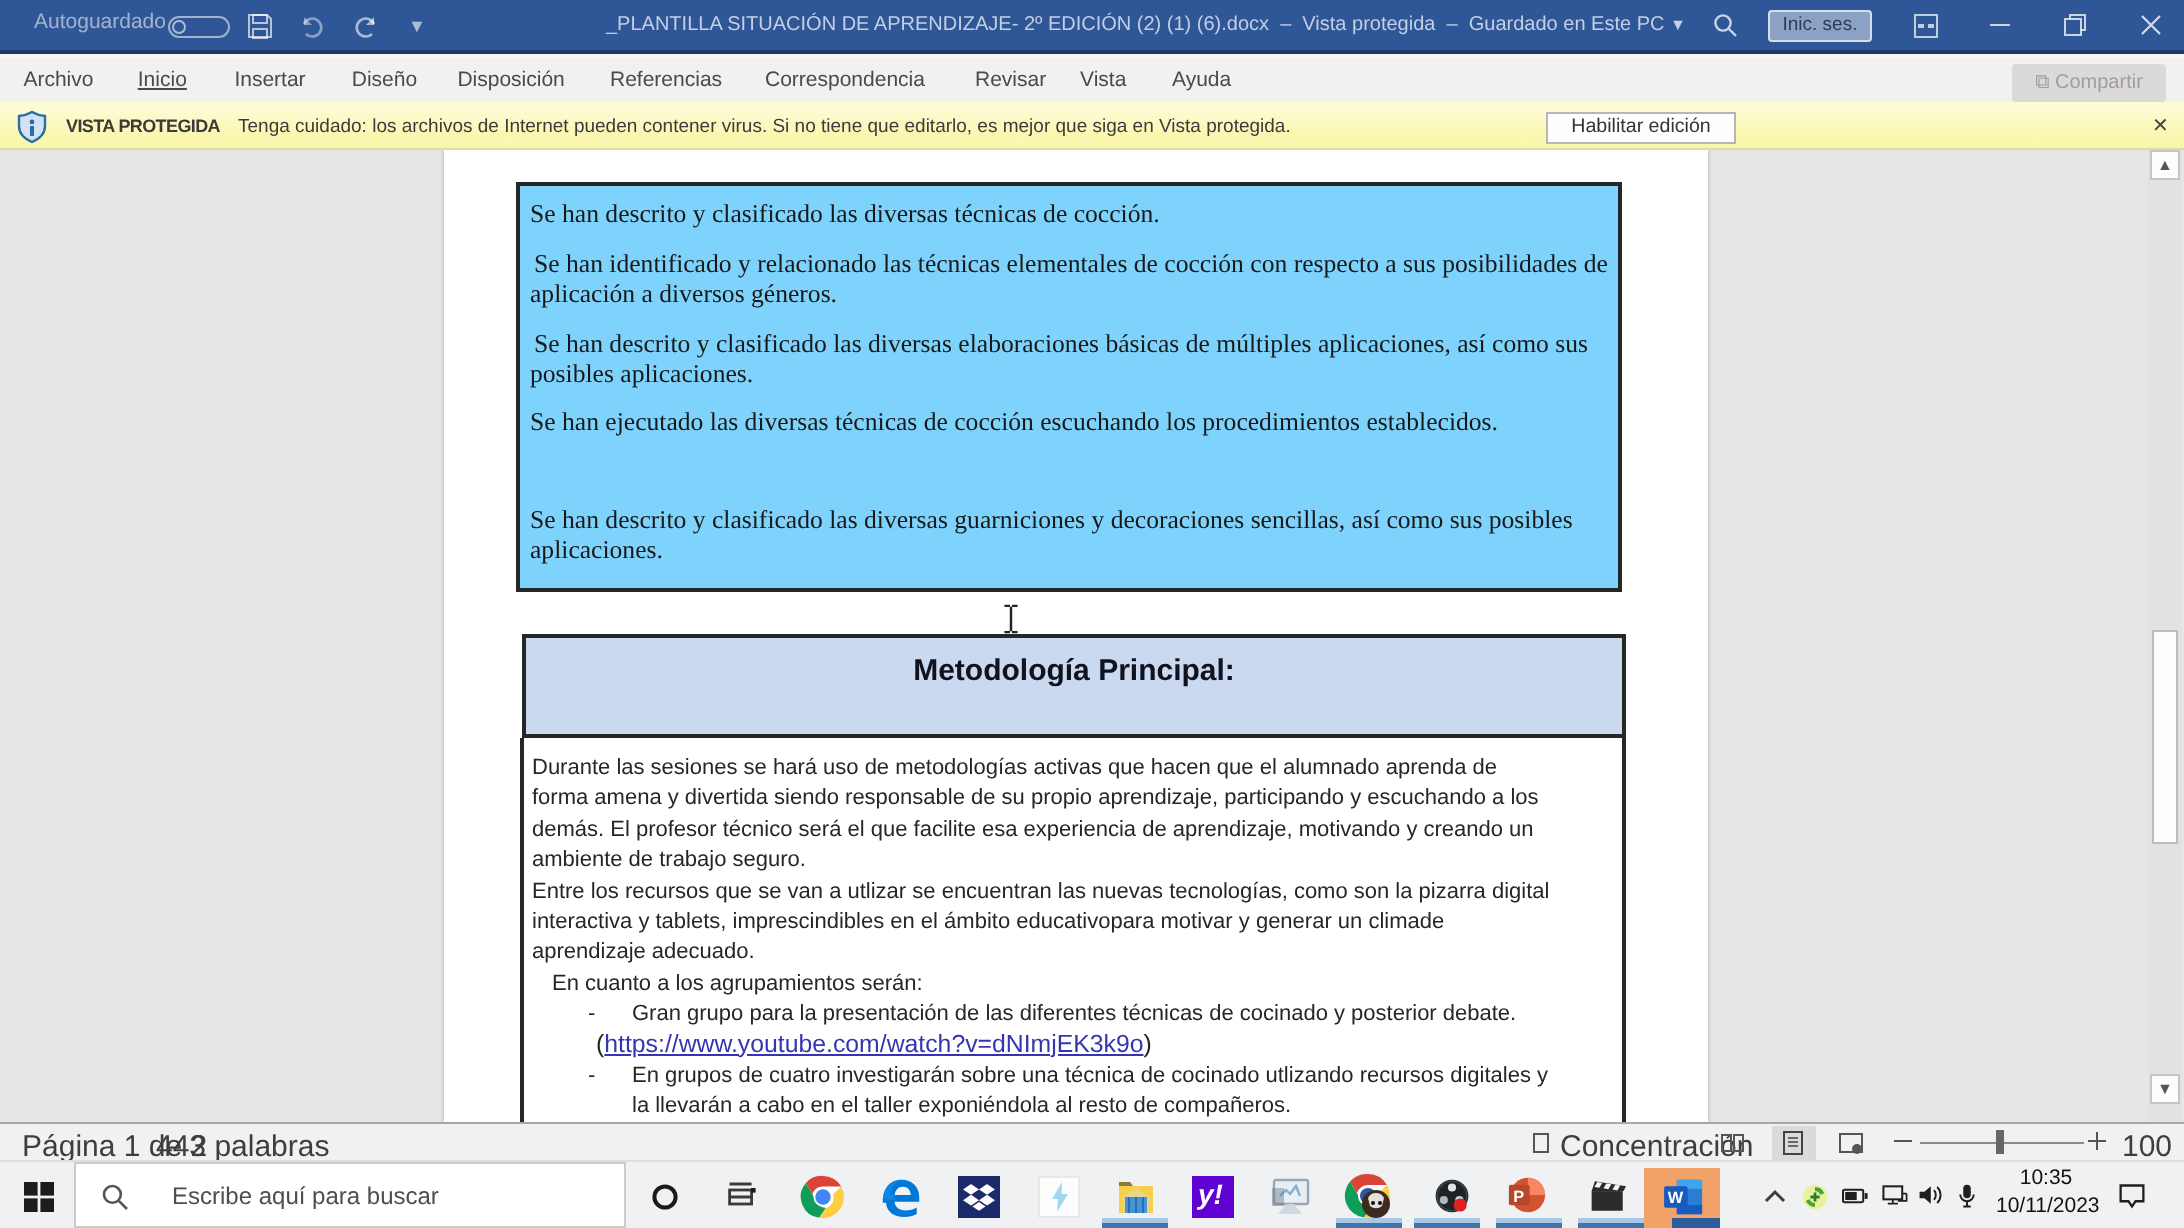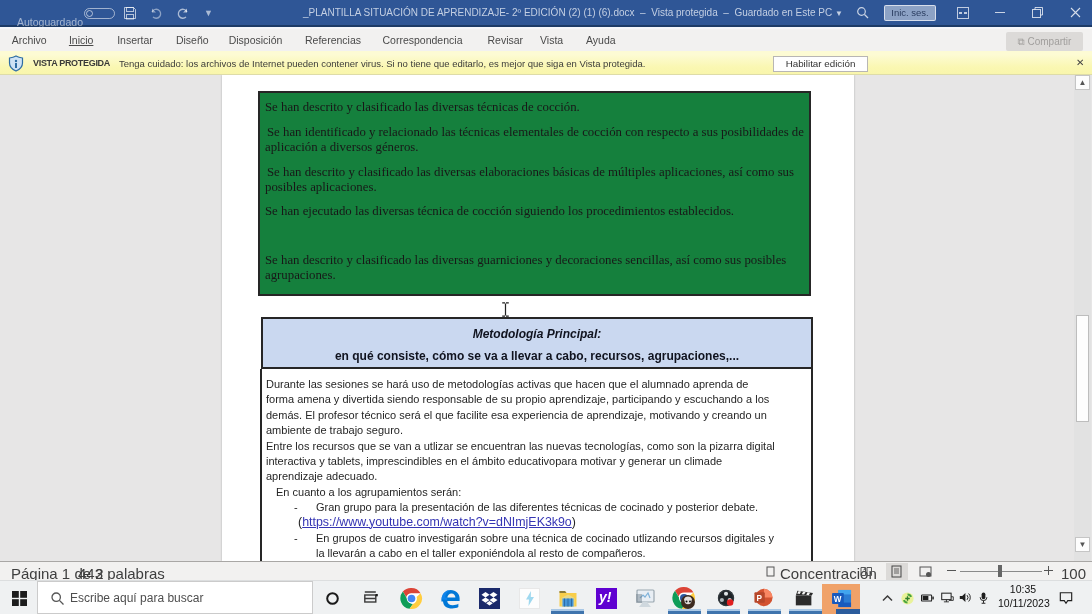--- a/index.html
+++ b/index.html
@@ -3,21 +3,21 @@
 <meta charset="utf-8">
 <style>
   * { margin:0; padding:0; box-sizing:border-box; }
   html,body { width:1092px; height:614px; overflow:hidden; }
   body { font-family:"Liberation Sans", sans-serif; position:relative; background:#e7e6e6; }
   .abs { position:absolute; }
 
   
   #titlebar { left:0; top:0; width:1092px; height:27px; background:#2f5696; border-bottom:2px solid #1c3a66; }
   #titlebar .dim { color:rgba(255,255,255,0.55); }
-  #autosave { left:17px; top:16px; font-size:9.5px; }
+  #autosave { left:17px; top:5px; font-size:9.5px; }
   #toggle { left:84px; top:8px; width:31px; height:11px; border:1px solid rgba(255,255,255,0.55); border-radius:6px; }
   #toggle .knob { position:absolute; left:1px; top:1px; width:7px; height:7px; border-radius:50%; border:1px solid rgba(255,255,255,0.6); }
   .tbicon { color:rgba(255,255,255,0.6); font-size:13px; line-height:13px; }
   #doctitle { left:303px; top:7px; font-size:10px; color:#c3cfe3; white-space:nowrap; }
   #signin { left:884px; top:5px; width:52px; height:16px; background:rgba(255,255,255,0.45); border:1px solid rgba(255,255,255,0.65); border-radius:2px; color:#2a3d60; font-size:9.5px; text-align:center; line-height:14px; }
 
   
   #tabs { left:0; top:27px; width:1092px; height:24px; background:#f2f1f0; border-top:2px solid #f4f6fa; }
   .tab { position:absolute; top:5px; font-size:10.5px; color:#4a4a4a; }
   #share { position:absolute; left:1006px; top:3px; width:77px; height:19px; background:#dcdad8; border-radius:2px; color:#a09e9c; font-size:10px; text-align:center; line-height:19px; }
@@ -29,43 +29,43 @@
   #warnbtn { left:773px; top:4.5px; width:95px; height:16px; background:#fefefe; border:1px solid #b8b6b4; font-size:9.8px; color:#333; text-align:center; line-height:14px; }
   #warnx { left:1076px; top:6px; font-size:10px; color:#444; }
 
   
   #docarea { left:0; top:75px; width:1092px; height:486px; background:#e7e6e6; overflow:hidden; }
   #page { position:absolute; left:222px; top:0; width:632px; height:486px; background:#ffffff; box-shadow:0 0 2px rgba(0,0,0,0.25); }
 
   .serifline { position:absolute; font-family:"Liberation Serif", serif; font-size:12.8px; line-height:13px; color:#181818; white-space:nowrap; }
   .sansline  { position:absolute; font-family:"Liberation Sans", sans-serif; font-size:11px; line-height:13px; color:#262626; white-space:nowrap; }
 
-  #box1 { position:absolute; left:258px; top:16px; width:553px; height:205px; border:2px solid #262626; background:#15803d; }
+  #box1 { position:absolute; left:258px; top:16px; width:553px; height:205px; border:2px solid #262626; background:#7dd3fc; }
   #bluebox { position:absolute; left:261px; top:242px; width:552px; height:52px; border:2px solid #262626; background:#cad8f0; }
   #bodybox { position:absolute; left:260px; top:294px; width:553px; height:192px; border-left:2px solid #262626; border-right:2px solid #262626; background:#fff; }
-  #bluetitle { position:absolute; left:0; top:8px; width:100%; text-align:center; font-weight:bold; font-size:12px; color:#10131f;font-style:italic; }
+  #bluetitle { position:absolute; left:0; top:8px; width:100%; text-align:center; font-weight:bold; font-size:15px; color:#10131f; }
   #bluesub { position:absolute; left:0; top:30px; width:100%; text-align:center; font-weight:bold; font-size:12px; color:#10131f; }
 
   
   #sb-track { position:absolute; left:1074px; top:0; width:17px; height:486px; background:#e2e2e2; }
   #sb-up { position:absolute; left:1075px; top:0; width:15px; height:15px; background:#fdfdfd; border:1px solid #c5c5c5; color:#555; font-size:8px; text-align:center; line-height:14px; }
   #sb-thumb { position:absolute; left:1076px; top:240px; width:13px; height:107px; background:#fdfdfd; border:1px solid #bdbdbd; }
   #sb-down { position:absolute; left:1075px; top:462px; width:15px; height:15px; background:#fdfdfd; border:1px solid #c5c5c5; color:#555; font-size:8px; text-align:center; line-height:14px; }
 
   
   #ibeam { position:absolute; left:501px; top:227px; width:9px; height:15px; }
 
   
   #statusbar { left:0; top:561px; width:1092px; height:19px; background:#f2f1f0; border-top:1px solid #a9a7a5; font-size:15px; color:#3e3e3e; }
   #statusbar .s { position:absolute; top:3px; }
 
   
   #taskbar { left:0; top:580px; width:1092px; height:34px; background:#eff1f2; border-top:1px solid #dcdedf; }
   #searchbox { position:absolute; left:37px; top:581px; width:276px; height:33px; background:#ffffff; border:1px solid #cbcbcb; }
-  #searchbox span { position:absolute; left:32px; top:9px; font-size:12px; color:#4e4e4e; }
+  #searchbox span { position:absolute; left:48px; top:9px; font-size:12px; color:#4e4e4e; }
   .underline { position:absolute; top:608.5px; height:5px; background:linear-gradient(#a9c8e6 0 45%, #3f74ad 45% 100%); }
   #trayclock { position:absolute; left:998px; top:583px; width:50px; text-align:center; font-size:10.5px; color:#111; line-height:13.5px; }
 </style>
 </head>
 <body>
 
 <div class="abs" id="titlebar">
   <div class="abs dim" id="autosave" style="font-size:10.5px;">Autoguardado</div>
   <div class="abs" id="toggle">
       <div class="knob"></div>
@@ -135,28 +135,27 @@
 
 <div class="abs" id="docarea">
   <div id="page"></div>
 
   <div id="box1">
     <div class="serifline" style="left:5px; top:8px;">Se han descrito y clasificado las diversas técnicas de cocción.</div>
     <div class="serifline" style="left:7px; top:33px;">Se han identificado y relacionado las técnicas elementales de cocción con respecto a sus posibilidades de</div>
     <div class="serifline" style="left:5px; top:48px;">aplicación a diversos géneros.</div>
     <div class="serifline" style="left:7px; top:73px;">Se han descrito y clasificado las diversas elaboraciones básicas de múltiples aplicaciones, así como sus</div>
     <div class="serifline" style="left:5px; top:88px;">posibles aplicaciones.</div>
-    <div class="serifline" style="left:5px; top:112px;">Se han ejecutado las diversas técnica de cocción siguiendo los procedimientos establecidos.</div>
+    <div class="serifline" style="left:5px; top:112px;">Se han ejecutado las diversas técnicas de cocción escuchando los procedimientos establecidos.</div>
     <div class="serifline" style="left:5px; top:161px;">Se han descrito y clasificado las diversas guarniciones y decoraciones sencillas, así como sus posibles</div>
-    <div class="serifline" style="left:5px; top:176px;">agrupaciones.</div>
+    <div class="serifline" style="left:5px; top:176px;">aplicaciones.</div>
   </div>
 
   <div id="bluebox">
     <div id="bluetitle">Metodología Principal:</div>
-    <div id="bluesub">en qué consiste, cómo se va a llevar a cabo, recursos, agrupaciones,...</div>
   </div>
 
   <div id="bodybox">
     <div class="sansline" style="left:4px; top:9px;">Durante las sesiones se hará uso de metodologías activas que hacen que el alumnado aprenda de</div>
     <div class="sansline" style="left:4px; top:39.8px;">demás. El profesor técnico será el que facilite esa experiencia de aprendizaje, motivando y creando un</div>
     <div class="sansline" style="left:4px; top:24.4px;">forma amena y divertida siendo responsable de su propio aprendizaje, participando y escuchando a los</div>
     <div class="sansline" style="left:4px; top:55.2px;">ambiente de trabajo seguro.</div>
     <div class="sansline" style="left:4px; top:70.6px;">Entre los recursos que se van a utlizar se encuentran las nuevas tecnologías, como son la pizarra digital</div>
     <div class="sansline" style="left:4px; top:86px;">interactiva y tablets, imprescindibles en el ámbito educativopara motivar y generar un climade</div>
     <div class="sansline" style="left:4px; top:101.4px;">aprendizaje adecuado.</div>

